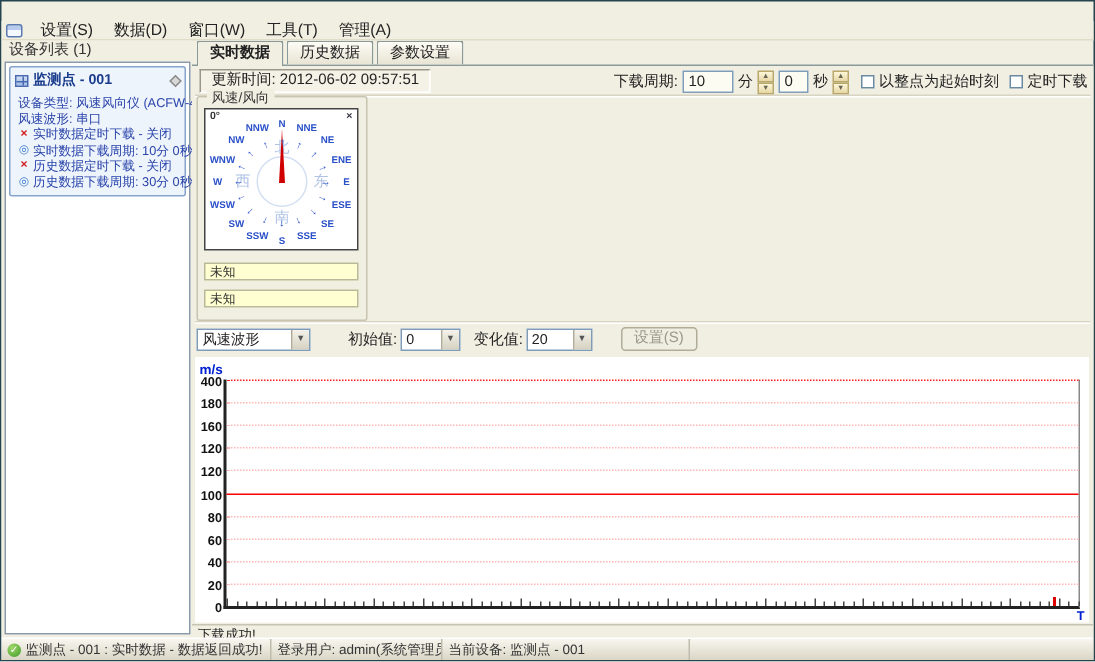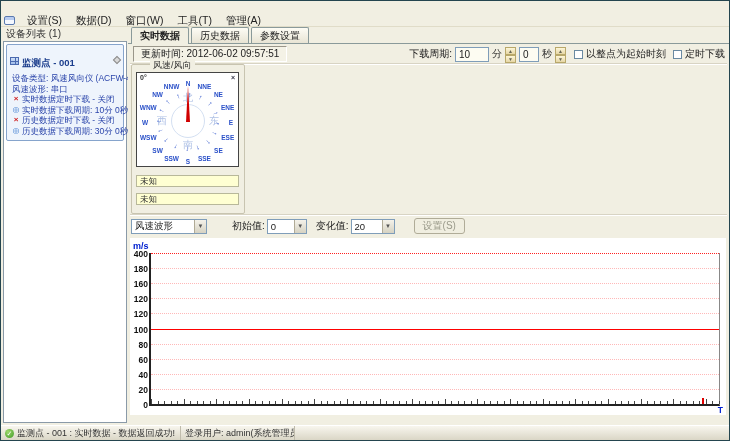--- a/index.html
+++ b/index.html
@@ -27,21 +27,21 @@
               background:linear-gradient(#b8ccf0 0 3px,#f4f8ff 3px); margin-right:4px; }
   .menu-item { padding:0 6px; font-size:10.5px; line-height:12px; }
 
   
   .sidebar { position:absolute; left:0; top:26px; width:127px; bottom:15px; background:#f1efe2; }
   .sidebar-header { height:14px; line-height:14px; padding-left:5px; font-size:10px; color:#333; }
   .sidebar-body { position:absolute; left:2px; right:1px; top:14px; bottom:2px;
                   background:#fff; border:1px solid #8a9aa8; }
   .device-panel { margin:2px; border:1px solid #86a4cc; background:#eef4fc; border-radius:2px;
                   padding-bottom:4px; }
-  .dp-title-row { display:flex; align-items:flex-start; gap:3px; padding:12px 3px 3px 3px; }
+  .dp-title-row { display:flex; align-items:center; gap:3px; padding:2px 3px 3px 3px; }
   .grid-icon { width:9px; height:8px; border:1px solid #4a6ab0; background:
                linear-gradient(#cfe0f8,#9fbce8); position:relative; }
   .grid-icon::before { content:""; position:absolute; left:0; right:0; top:3px; border-top:1px solid #4a6ab0; }
   .grid-icon::after { content:""; position:absolute; top:0; bottom:0; left:4px; border-left:1px solid #4a6ab0; }
   .dp-title { font-size:9.5px; font-weight:bold; color:#1a3c8c; flex:1; }
   .pin-icon { width:6px; height:6px; background:#d8d8d8; border:1px solid #8a8a8a; transform:rotate(45deg); }
   .dp-line { display:flex; align-items:center; gap:2px; padding:0 2px 0 5px;
              font-size:8.5px; line-height:10.5px; color:#2a44aa; white-space:nowrap; }
   .ic { width:8px; text-align:center; font-size:8px; font-weight:bold; flex:0 0 auto; }
   .ic.off { color:#d02020; }
@@ -70,21 +70,21 @@
   .cb { width:9px; height:9px; background:#fff; border:1px solid #6a8aa2; display:inline-block; }
   .cb-wrap { display:flex; align-items:center; gap:3px; }
   .btn { height:16px; padding:0 8px; font-size:10px; line-height:14px;
          background:linear-gradient(#fefefe,#e6e2d0); border:1px solid #8aa0b8; border-radius:3px; }
   .hline { position:absolute; left:2px; right:2px; height:2px;
            border-top:1px solid #d8d4c4; border-bottom:1px solid #fff; }
 
   
   .group { position:absolute; left:3px; top:20px; width:114px; height:150px;
            border:1px solid #c8c4b0; border-radius:2px; }
-  .legend { position:absolute; top:-6px; left:18px; background:#f1efe2; padding:0 3px; font-size:9px; color:#333; }
+  .legend { position:absolute; top:-6px; left:6px; background:#f1efe2; padding:0 3px; font-size:9px; color:#333; }
   .compass-box { position:absolute; left:4px; top:7px; width:103px; height:95px;
                  background:#fff; border:1px solid #444; }
   .angle-readout { position:absolute; left:3px; top:1px; font-size:7px; font-weight:bold; color:#333; }
   .unk-marker { position:absolute; right:3px; top:1px; font-size:7px; font-weight:bold; color:#334; }
   .dial { position:absolute; inset:0; }
   .dir-label { position:absolute; transform:translate(-50%,-50%); font-size:6.5px; font-weight:bold;
                color:#2a50c8; white-space:nowrap; }
   .dir-marker { position:absolute; font-size:7px; color:#2a50c8; }
   .inner-char { position:absolute; transform:translate(-50%,-50%); font-size:10px; color:#b0c2e6; }
   .dial-circle { position:absolute; left:34px; top:31px; width:34px; height:34px; border-radius:50%;
@@ -399,27 +399,31 @@
             <i class="xtick" style="left: 94.2529%;"></i>
             <i class="xtick" style="left: 95.4023%;"></i>
             <i class="xtick" style="left: 96.5517%;"></i>
             <i class="xtick tall" style="left: 97.7011%;"></i>
             <i class="xtick" style="left: 98.8506%;"></i>
             <i class="xtick" style="left: 100%;"></i>
           </div>
         <span class="t-label">T</span>
       </div>
 
+      <div class="dl-status">下载成功!</div>
     </div>
   </div>
 
   <div class="statusbar">
     <div class="sb-sec sb-msg">
       <span class="ok-icon">✓</span>
       <span>监测点 - 001 : 实时数据 - 数据返回成功!</span>
     </div>
     <div class="sb-sec sb-login">
       <span>登录用户: admin(系统管理员)</span>
     </div>
+    <div class="sb-sec sb-dev">
+      <span>当前设备: 监测点 - 001</span>
+    </div>
     <div class="sb-sec sb-fill"></div>
   </div>
 
 </div>
 
 </body></html>

